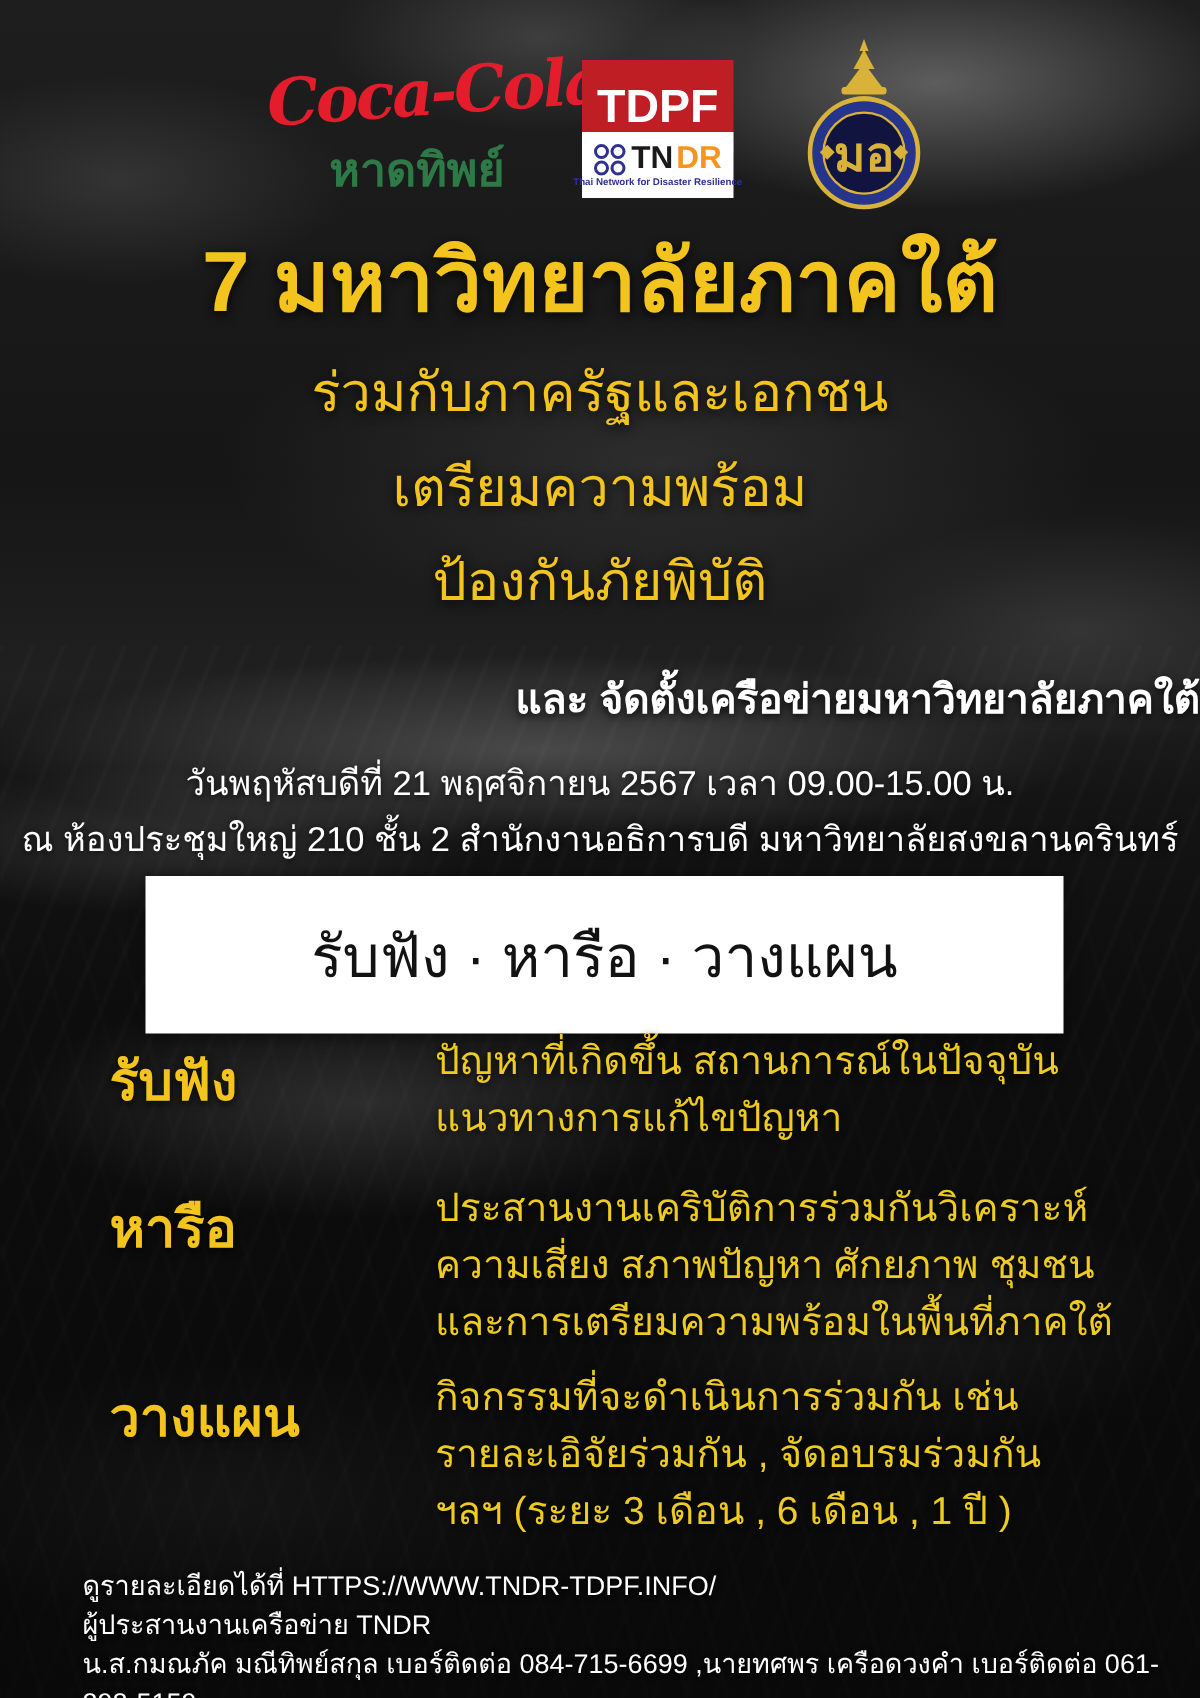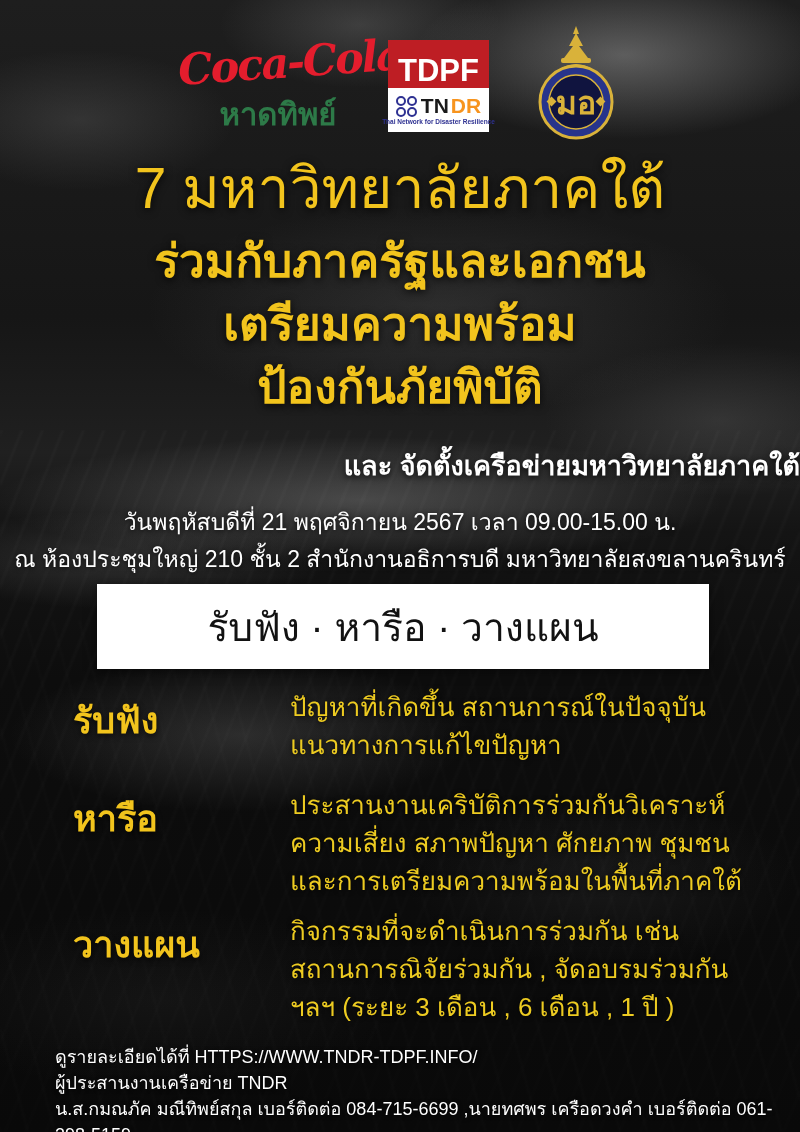--- a/index.html
+++ b/index.html
@@ -59,32 +59,32 @@
   .spiral{width:10px;height:10px;border-radius:50%;position:relative;}
   .spiral::after{content:"";position:absolute;left:2px;top:2px;width:3px;height:3px;border-radius:50%;}
   .tndr-tn{font-weight:bold;font-size:21px;}
   .tndr-dr{font-weight:bold;font-size:21px;}
   .tndr-tagline{font-size:6.5px;font-weight:bold;margin-top:1px;white-space:nowrap;}
   .logo-psu{position:absolute;left:528px;top:24px;width:96px;height:116px;}
 
   
   .headline{position:absolute;left:0;top:146px;width:800px;text-align:center;
     text-shadow:0 2px 8px rgba(0,0,0,.85);}
-  .h-line1{font-weight:normal;font-size:57px;line-height:84px;}
-  .h-line {font-weight:bold;font-size:46px;line-height:63px;}
+  .h-line1{font-weight:bold;font-size:57px;line-height:84px;}
+  .h-line {font-weight:normal;font-size:36px;line-height:63px;}
   .subheadline{position:absolute;left:0;top:444px;width:800px;text-align:right;
     font-weight:bold;font-size:27px;color:#fff;text-shadow:0 2px 6px rgba(0,0,0,.8);}
 
   
   .event{position:absolute;left:0;top:504px;width:800px;text-align:center;
     font-size:23px;line-height:37px;color:#fff;text-shadow:0 1px 5px rgba(0,0,0,.8);}
 
   
   .banner{
-    position:absolute;left:97px;top:584px;width:612px;height:85px;background:#fff;
+    position:absolute;left:97px;top:584px;width:612px;height:105px;background:#fff;
     display:flex;align-items:center;justify-content:center;
     color:#121212;font-size:39px;box-shadow:0 2px 10px rgba(0,0,0,.5);
   }
 
   
   .section{position:absolute;left:0;width:800px;}
   .sec-label{position:absolute;left:73px;top:0;font-weight:bold;font-size:36px;
     text-shadow:0 2px 6px rgba(0,0,0,.8);}
   .sec-lines{position:absolute;left:290px;top:-4px;width:470px;font-size:26px;line-height:38px;
     text-shadow:0 1px 5px rgba(0,0,0,.8);}
@@ -173,21 +173,21 @@
       <div>ประสานงานเคริบัติการร่วมกันวิเคราะห์</div>
       <div>ความเสี่ยง สภาพปัญหา ศักยภาพ ชุมชน</div>
       <div>และการเตรียมความพร้อมในพื้นที่ภาคใต้</div>
     </div>
   </div>
 
   <div class="section sec-3">
     <div class="sec-label" style="color:#F2C41D">วางแผน</div>
     <div class="sec-lines" style="color:#EDCB21">
       <div>กิจกรรมที่จะดำเนินการร่วมกัน เช่น</div>
-      <div>สถานการณิจัยร่วมกัน , จัดอบรมร่วมกัน</div>
+      <div>รายละเอิจัยร่วมกัน , จัดอบรมร่วมกัน</div>
       <div>ฯลฯ (ระยะ 3 เดือน , 6 เดือน , 1 ปี )</div>
     </div>
   </div>
 
   <div class="footer">
     <div>ดูรายละเอียดได้ที่ HTTPS://WWW.TNDR-TDPF.INFO/</div>
     <div>ผู้ประสานงานเครือข่าย TNDR</div>
     <div>น.ส.กมณภัค มณีทิพย์สกุล เบอร์ติดต่อ 084-715-6699 ,นายทศพร เครือดวงคำ เบอร์ติดต่อ 061-398-5159</div>
   </div>
 </div>

